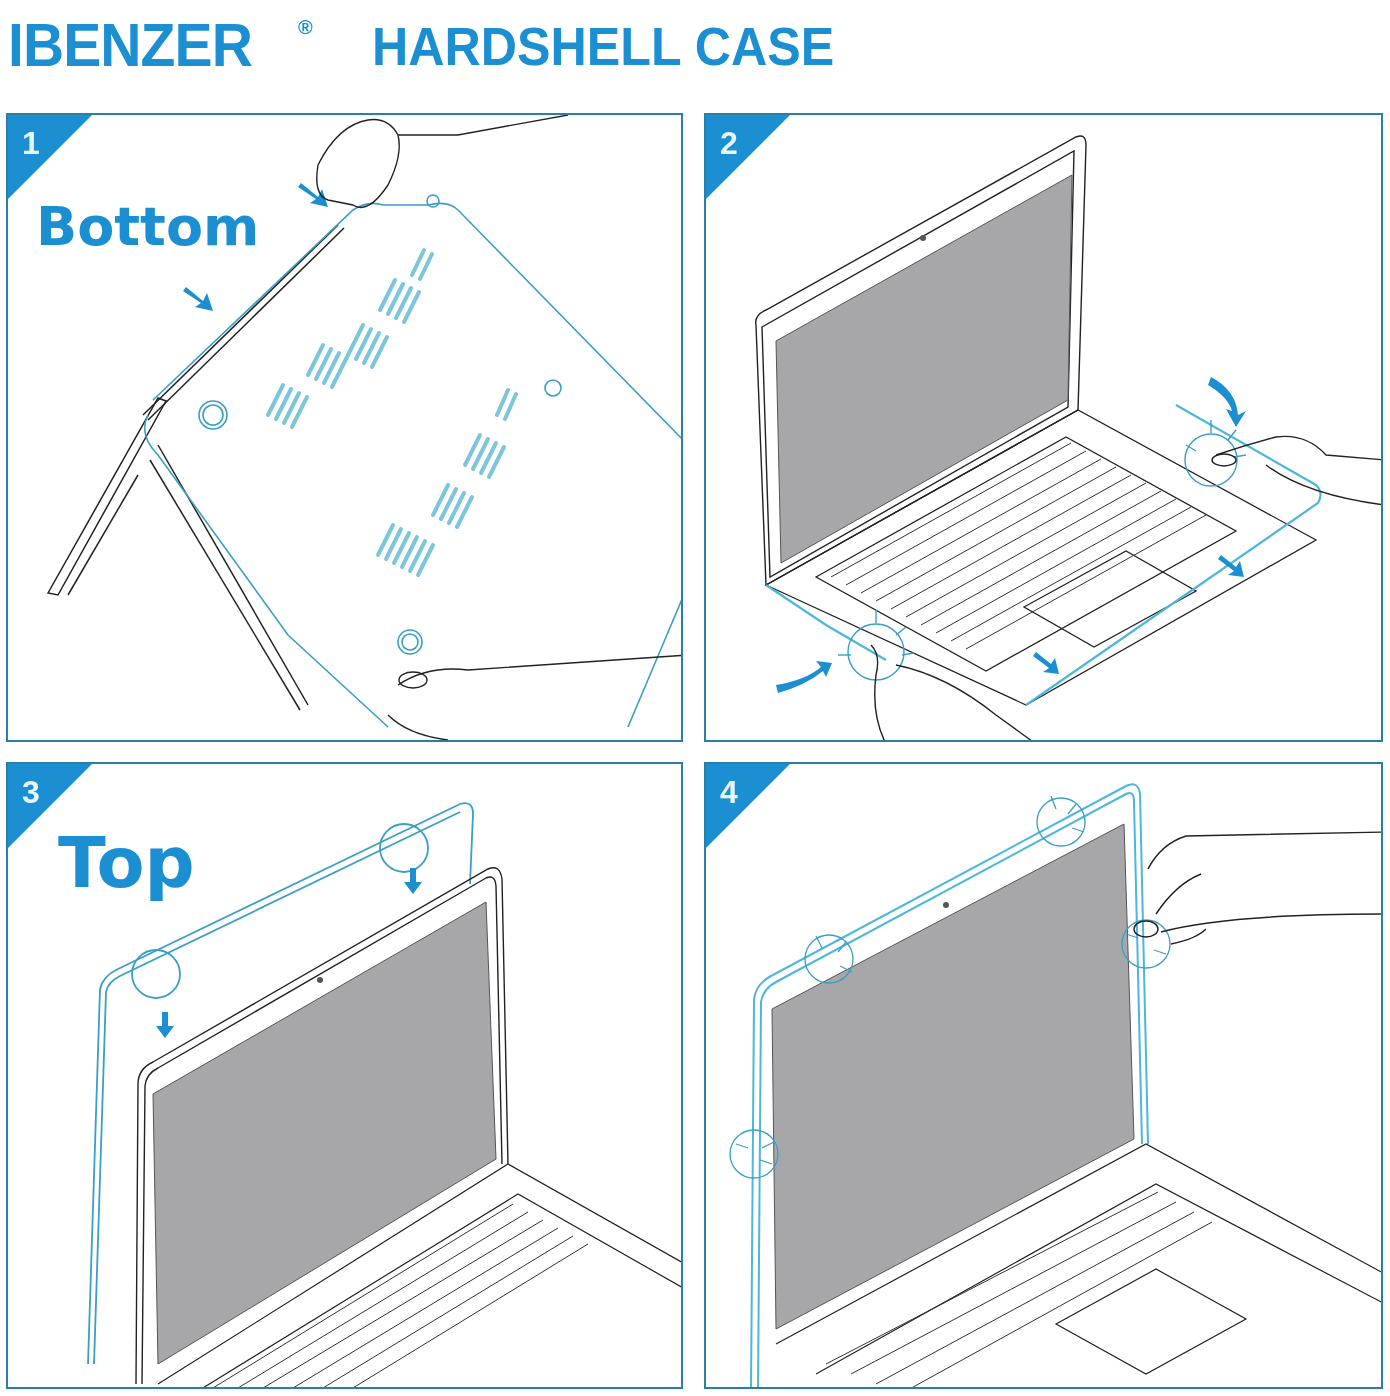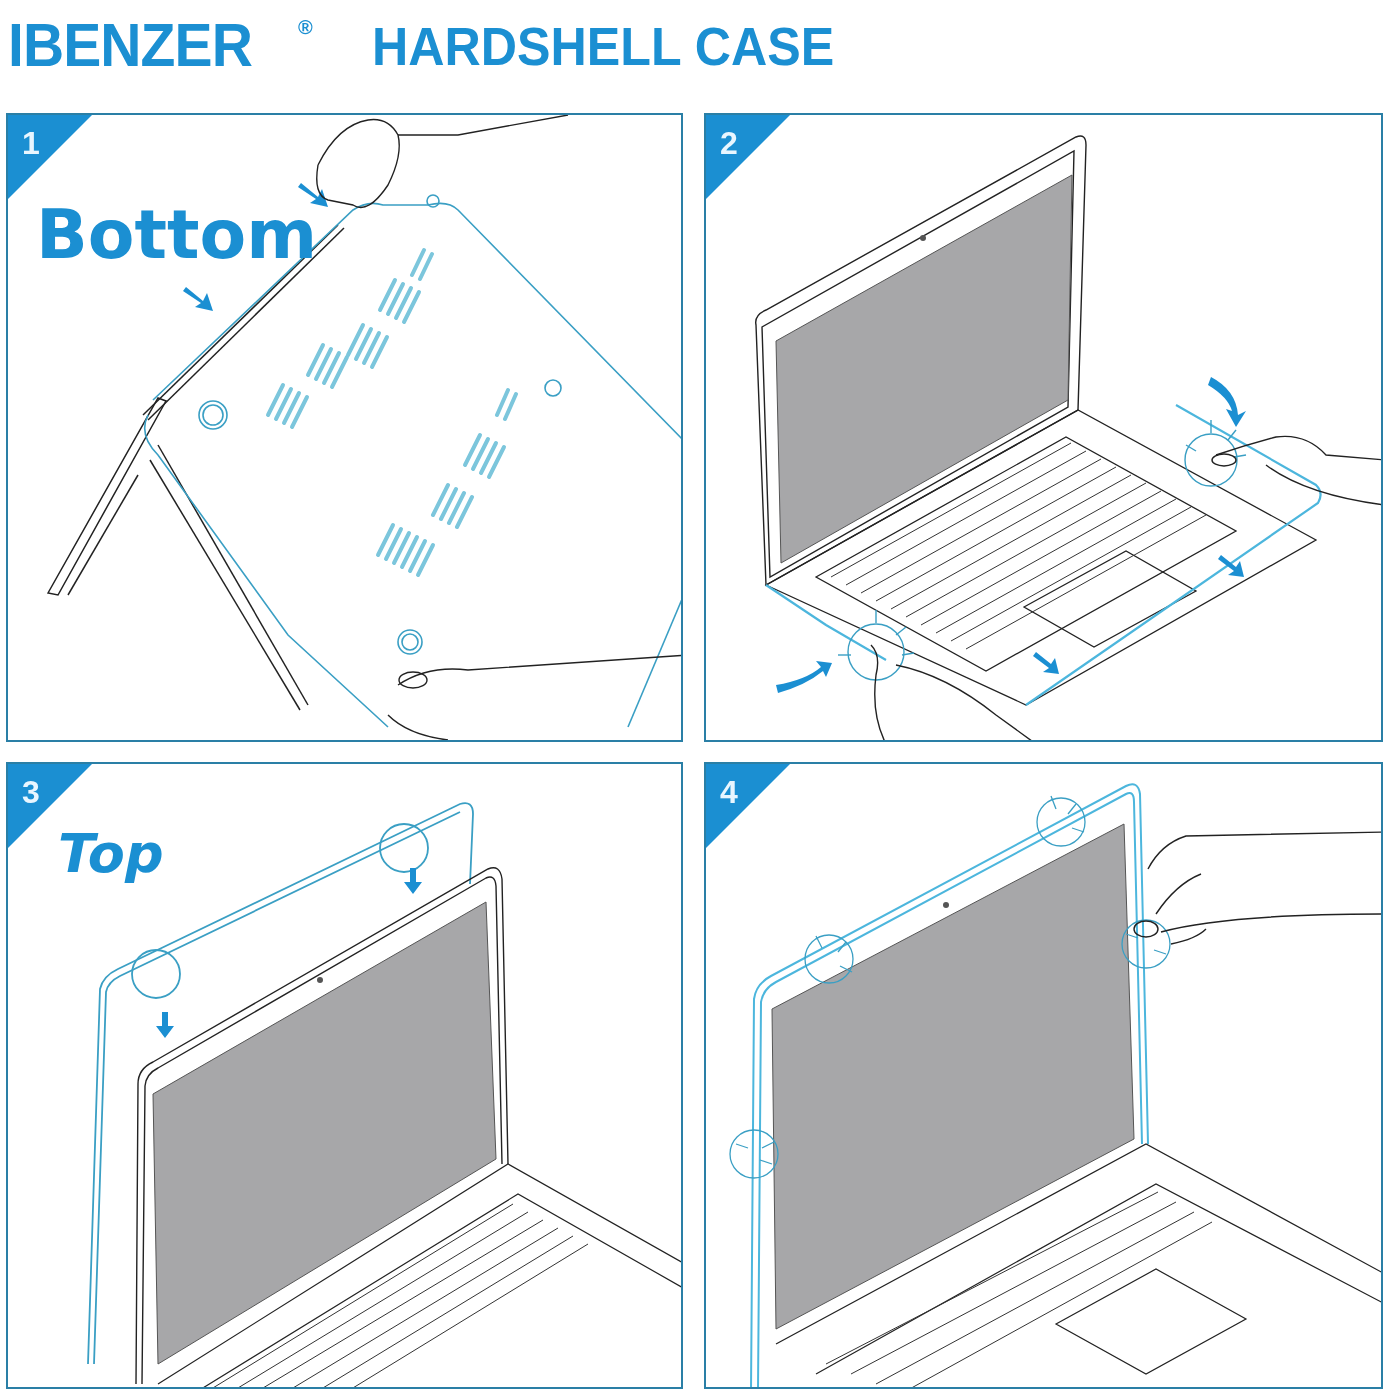--- a/index.html
+++ b/index.html
@@ -9,22 +9,22 @@
   .reg{position:absolute;left:298px;top:16px;font-size:20px;color:#1b8fd2;font-weight:bold;}
   .title{position:absolute;left:372px;top:18px;font-family:"Liberation Sans",sans-serif;font-weight:bold;font-size:54px;color:#1b8fd2;transform:scaleX(0.93);transform-origin:left top;line-height:56px;letter-spacing:0px;}
   .panel{position:absolute;border:2px solid #2a7fa6;background:#fff;overflow:hidden;box-sizing:border-box;}
   .p1{left:6px;top:113px;width:677px;height:629px;}
   .p2{left:704px;top:113px;width:679px;height:629px;}
   .p3{left:6px;top:762px;width:677px;height:627px;}
   .p4{left:704px;top:762px;width:679px;height:627px;}
   .corner{position:absolute;left:0;top:0;width:0;height:0;border-top:84px solid #1b8fd2;border-right:84px solid transparent;}
   .stepnum{position:absolute;left:14px;top:10px;font-size:32px;font-weight:bold;color:#e8f6ff;font-family:"Liberation Sans",sans-serif;}
   .label{position:absolute;font-family:"DejaVu Sans",sans-serif;font-weight:bold;color:#1b8fd2;}
-  .lbl-bottom{left:28px;top:80px;font-size:68px;}
-  .lbl-top{left:50px;top:58px;font-size:54px;font-style:italic;}
+  .lbl-bottom{left:28px;top:80px;font-size:54px;}
+  .lbl-top{left:50px;top:58px;font-size:70px;}
   svg.ill{position:absolute;left:0;top:0;}
 </style>
 </head>
 <body>
 
 <div class="header">
   <div class="brand">IBENZER</div>
   <div class="reg">®</div>
   <div class="title">HARDSHELL CASE</div>
 </div>

